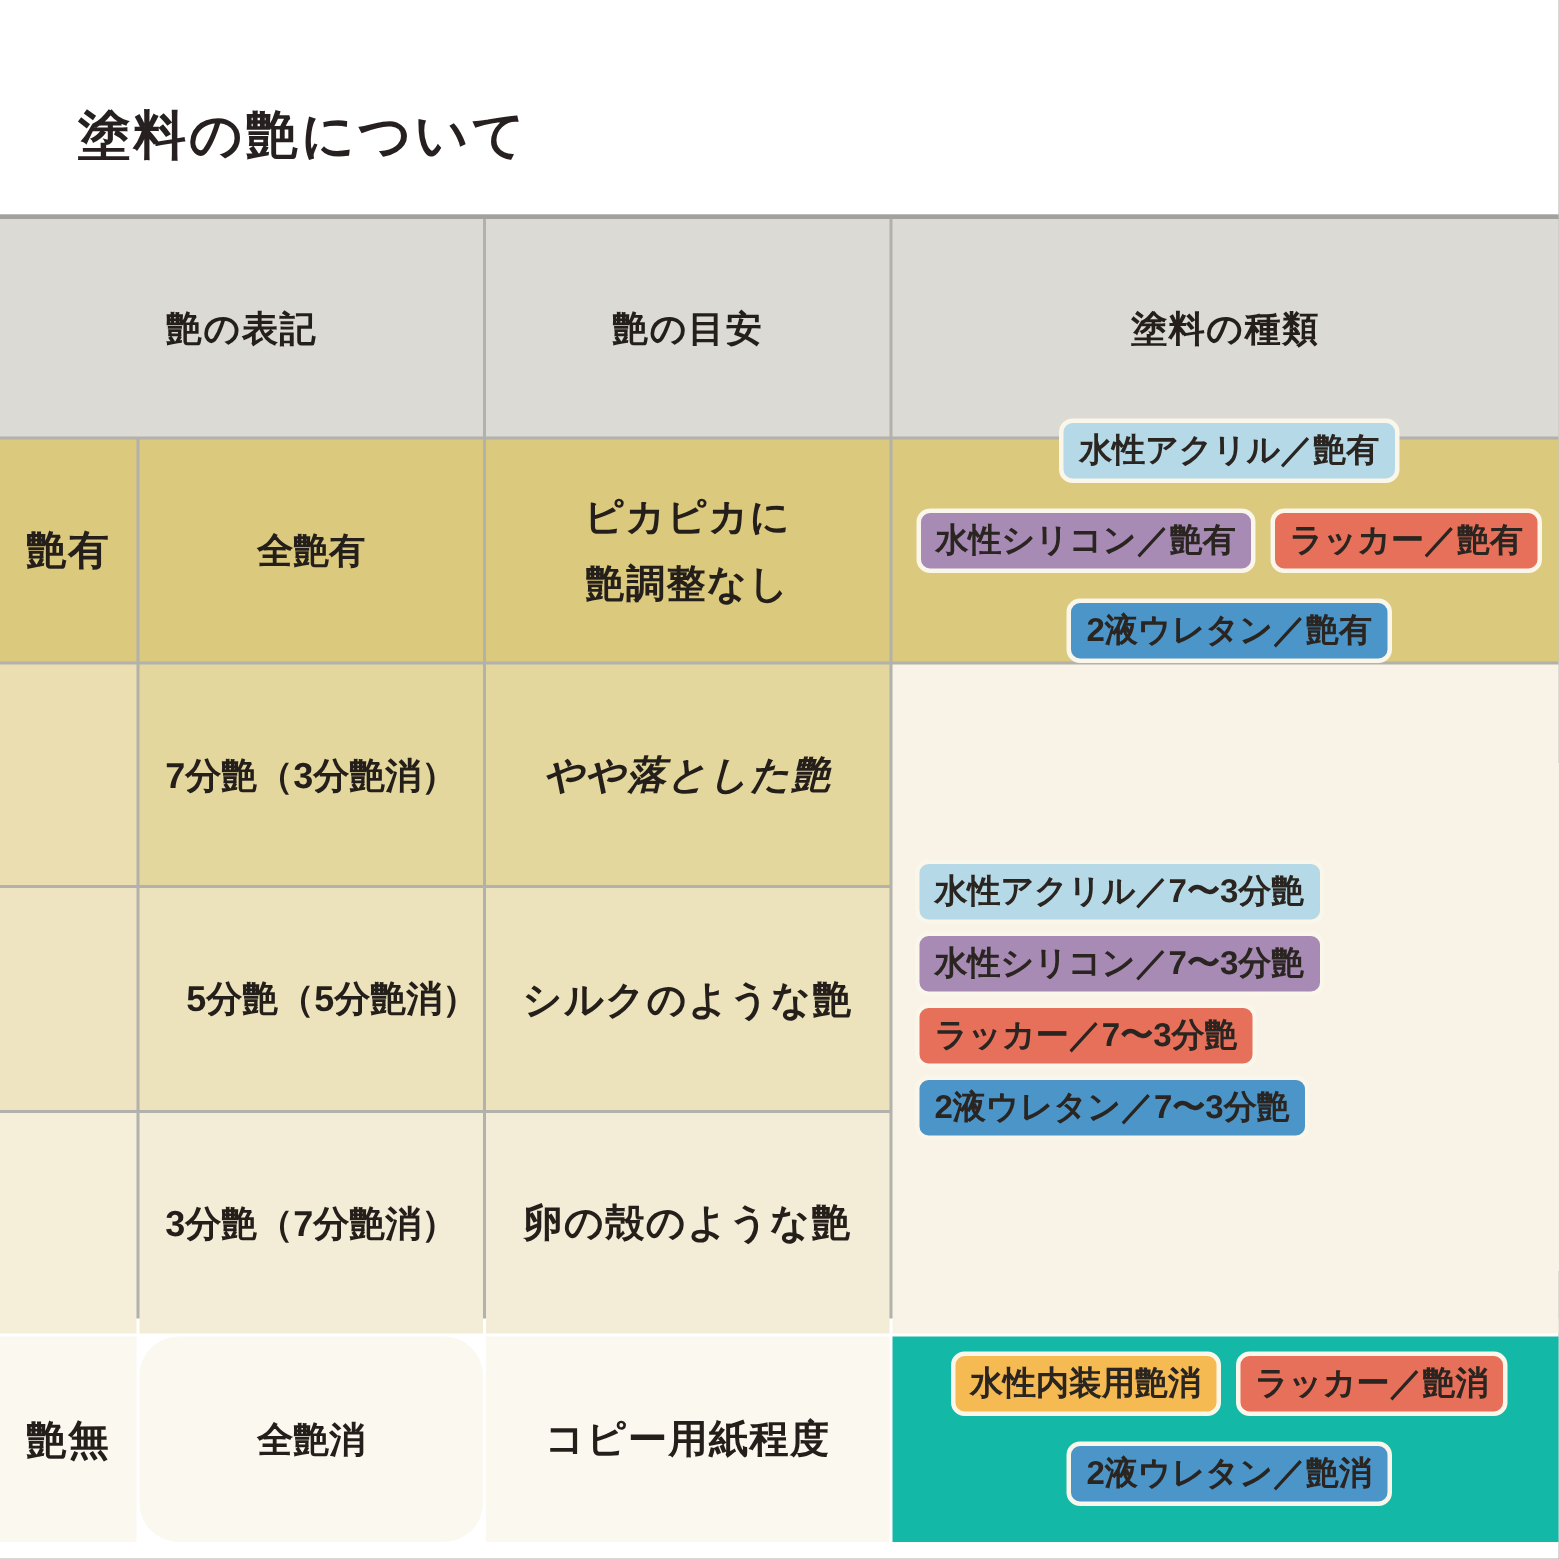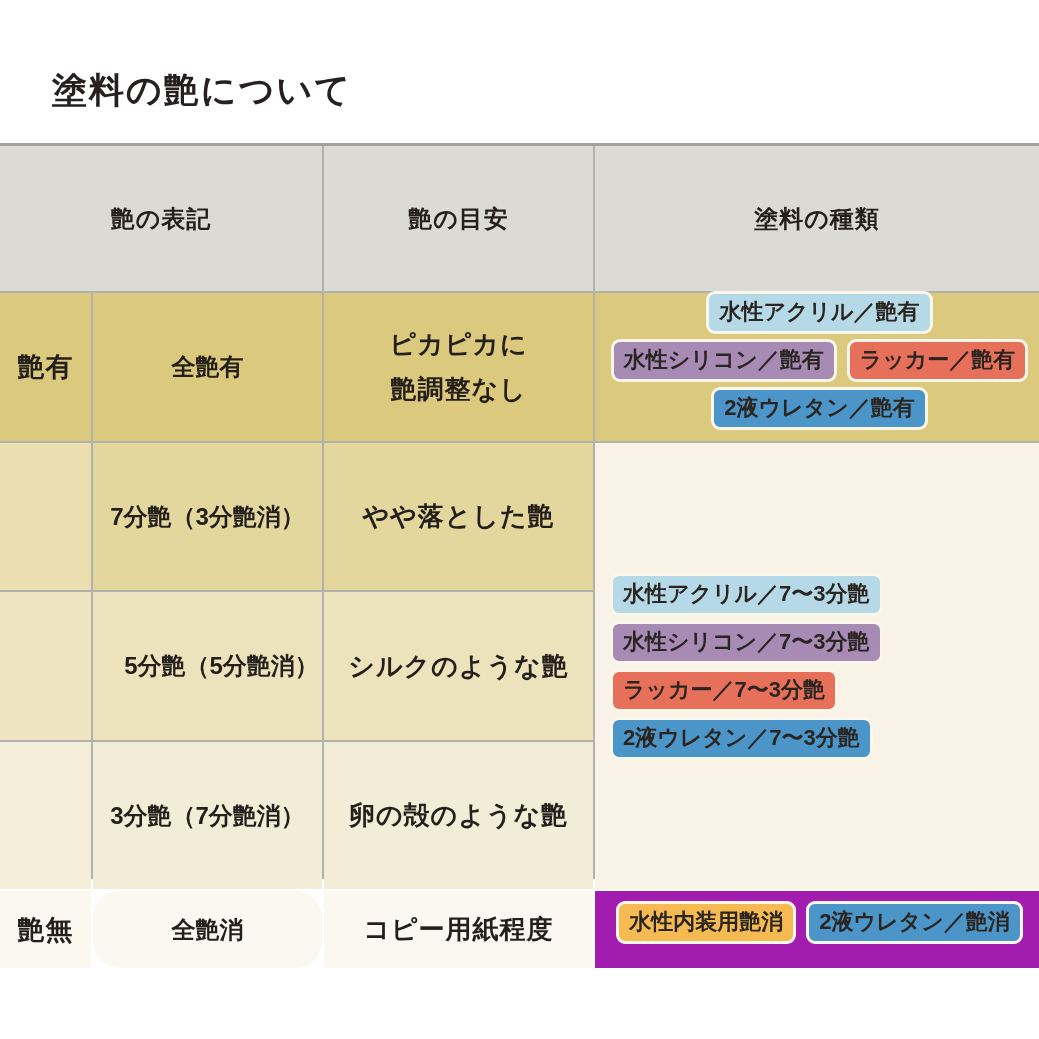--- a/index.html
+++ b/index.html
@@ -36,21 +36,21 @@
   .hdr{font-size:24px;letter-spacing:1px;}
   .hdr-notation{grid-column:1/3;grid-row:1;}
   .hdr-guide{grid-column:3;grid-row:1;}
   .hdr-types{grid-column:4;grid-row:1;}
   .group-label{font-size:27px;letter-spacing:1px;}
   .notation{font-size:24px;letter-spacing:0px;}
   .guide{font-size:26px;letter-spacing:1px;}
   .guide-two-line{flex-direction:column;line-height:1.72;}
   .badge-cell{
     display:flex;flex-wrap:wrap;align-content:center;align-items:flex-start;
-    gap:5px 10px;
+    gap:17px 10px;
     padding:10px 10px 24px 15px;
     box-sizing:border-box;
   }
   .badge-cell-column{
     display:flex;flex-direction:column;justify-content:center;align-items:flex-start;
     gap:5px;
     padding-left:15px;
     box-sizing:border-box;
   }
   .badge{
@@ -103,39 +103,40 @@
     </div>
     <div class="cell badge-cell r1c4" style="background: rgb(219, 201, 126);">
       <span class="badge" style="background: rgb(181, 217, 230);">水性アクリル／艶有</span>
       <span class="badge" style="background: rgb(167, 139, 181);">水性シリコン／艶有</span>
       <span class="badge" style="background: rgb(231, 112, 90);">ラッカー／艶有</span>
       <span class="badge" style="background: rgb(75, 149, 200);">2液ウレタン／艶有</span>
     </div>
 
     <div class="cell r2c1" style="background: rgb(235, 223, 177);"></div>
     <div class="cell notation r2c2" style="background: rgb(228, 215, 158);">7分艶（3分艶消）</div>
-    <div class="cell guide r2c3" style="background: rgb(228, 215, 158);">やや落とした艶</div>
+    <div class="cell guide r2c3" style="background: rgb(228, 215, 158); font-style: italic;">やや落とした艶</div>
 
     <div class="cell r3c1" style="background: rgb(238, 228, 194);"></div>
     <div class="cell notation r3c2" style="background: rgb(236, 226, 187); padding-left: 28px;">5分艶（5分艶消）</div>
     <div class="cell guide r3c3" style="background: rgb(236, 226, 187);">シルクのような艶</div>
 
     <div class="cell r4c1" style="background: rgb(245, 238, 217);"></div>
     <div class="cell notation r4c2" style="background: rgb(243, 236, 214);">3分艶（7分艶消）</div>
     <div class="cell guide r4c3" style="background: rgb(243, 236, 214);">卵の殻のような艶</div>
 
     <div class="cell badge-cell-column rmid4" style="background: rgb(248, 243, 230);">
       <span class="badge" style="background: rgb(181, 217, 230);">水性アクリル／7〜3分艶</span>
       <span class="badge" style="background: rgb(167, 139, 181);">水性シリコン／7〜3分艶</span>
       <span class="badge" style="background: rgb(231, 112, 90);">ラッカー／7〜3分艶</span>
       <span class="badge" style="background: rgb(75, 149, 200);">2液ウレタン／7〜3分艶</span>
     </div>
 
     <div class="cell group-label r5c1" style="background: rgb(251, 248, 240);">艶無</div>
     <div class="cell notation r5c2" style="background: rgb(251, 248, 240); border-radius: 26px;">全艶消</div>
     <div class="cell guide r5c3" style="background: rgb(251, 248, 240);">コピー用紙程度</div>
-    <div class="cell badge-cell r5c4" style="background: #a21caf;">
+    <div class="cell badge-cell r5c4" style="background: #14b8a6;">
       <span class="badge" style="background: rgb(245, 186, 82);">水性内装用艶消</span>
+      <span class="badge" style="background: rgb(231, 112, 90);">ラッカー／艶消</span>
       <span class="badge" style="background: rgb(75, 149, 200);">2液ウレタン／艶消</span>
     </div>
 
   </div>
 </div>
 
 </body></html>

